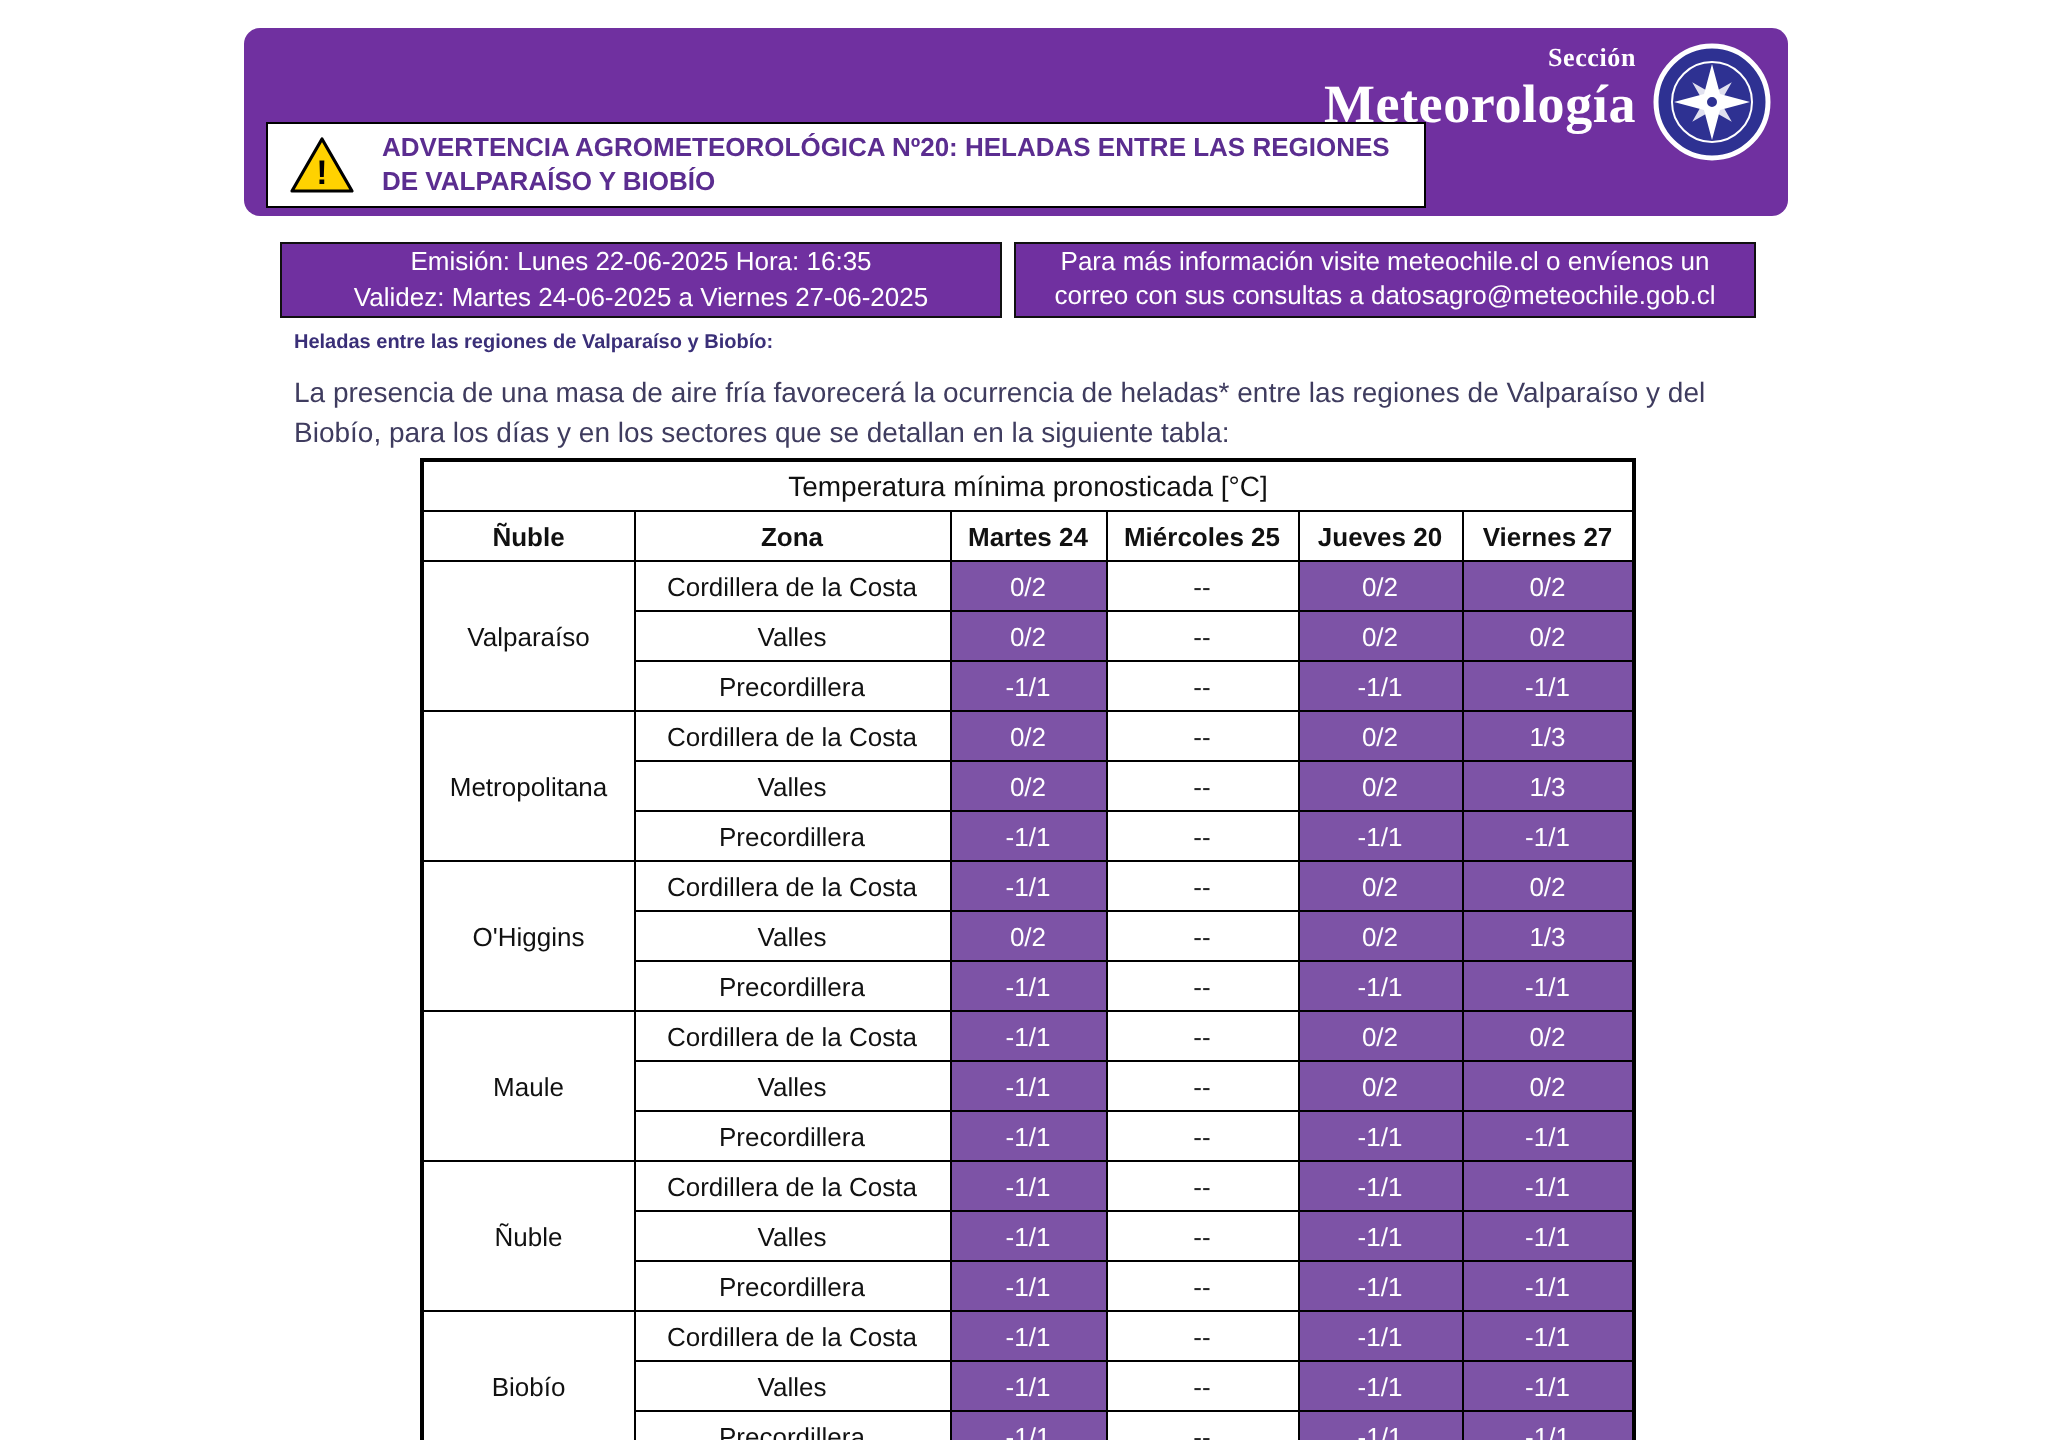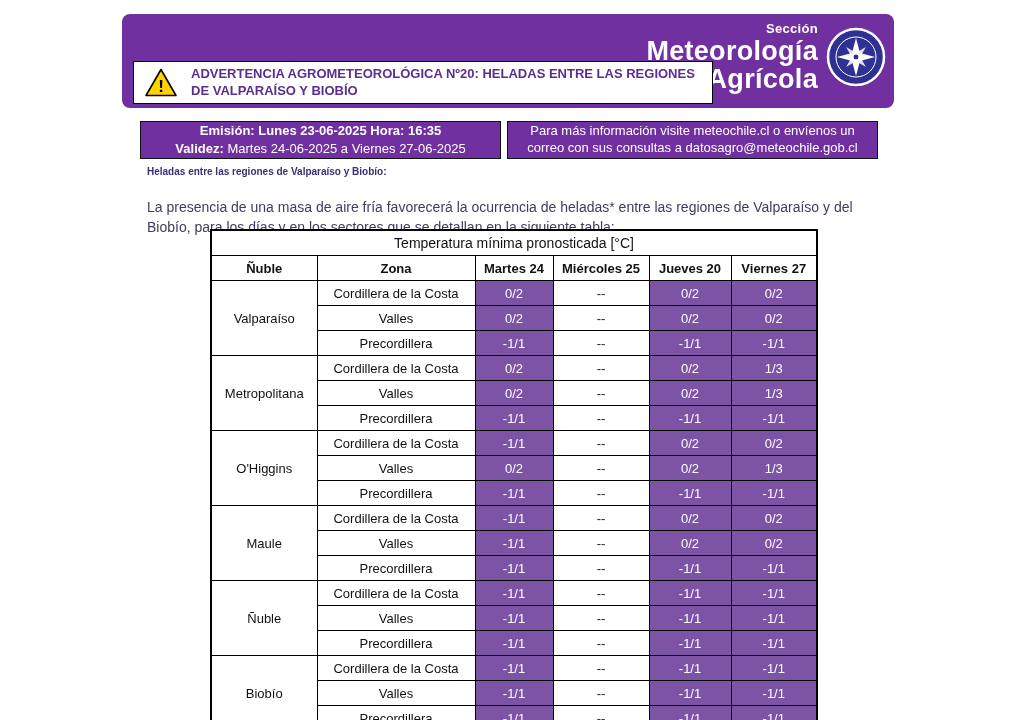--- a/index.html
+++ b/index.html
@@ -7,21 +7,21 @@
     width: 1024px; height: 720px;
     background: #ffffff;
     font-family: "Liberation Sans", "DejaVu Sans", sans-serif;
   }
   .page { position: relative; width: 1024px; height: 720px; background: #fff; overflow: hidden; }
 
   .banner {
     position: absolute; left: 122px; top: 14px; width: 772px; height: 94px;
     background: var(--accent, #7030a0); border-radius: 8px;
   }
-  .banner-right { position: absolute; right: 8px; top: 7px; display: flex; align-items: center; gap: 8px; }
+  .banner-right { position: absolute; right: 8px; top: 7px; display: flex; align-items: flex-start; gap: 8px; font-family: Liberation Serif, serif; }
   .brand { text-align: right; color: #ffffff; }
   .brand-section { font-size: 13px; font-weight: bold; letter-spacing: .3px; margin-bottom: 1px; }
   .brand-title { font-size: 27px; font-weight: bold; line-height: 1.04; letter-spacing: .3px; margin-left: 28px; }
   .logo { display: block; }
 
   .warning-box {
     position: absolute; left: 133px; top: 61px; width: 580px; height: 43px;
     background: #fff; border: 1px solid #000;
     display: flex; align-items: center; gap: 13px; padding: 0 10px; box-sizing: border-box;
   }
@@ -33,28 +33,28 @@
   }
   .emission-box {
     left: 140px; top: 121px; width: 361px; height: 38px;
     display: flex; flex-direction: column; justify-content: center;
     text-align: center; line-height: 1.35;
   }
   .info-box {
     left: 507px; top: 121px; width: 371px; height: 38px;
     display: flex; align-items: center; padding: 2px 9px; line-height: 1.3; text-align: center;
   }
-  .bold { font-weight: bold; }
+  .bold { font-weight: normal; }
 
   .doc-heading {
     position: absolute; left: 147px; top: 166px;
     font-size: 10px; font-weight: bold; color: var(--heading-text, #3a2f78);
   }
   .doc-paragraph {
-    position: absolute; left: 147px; top: 198px; width: 752px;
+    position: absolute; left: 147px; top: 187px; width: 752px;
     font-size: 14px; line-height: 1.4; color: var(--body-text, #3f3c5f);
   }
 
   .forecast-table {
     position: absolute; left: 210px; top: 229px;
     border-collapse: collapse; font-size: 13px; color: #111;
     background: #fff; border: 2px solid #000;
   }
   .forecast-table td, .forecast-table th {
     border: 1px solid #000; padding: 0 4px; height: 24px;
@@ -70,21 +70,20 @@
 </head>
 <body>
 
 <div class="page">
 
   <div class="banner">
     <div class="banner-right">
       <div class="brand">
         <div class="brand-section">Sección</div>
         <div class="brand-title">Meteorología</div>
-        <div class="brand-title">Agrícola</div>
       </div>
       <svg class="logo" width="60" height="60" viewBox="0 0 60 60" aria-hidden="true">
         <circle cx="30" cy="30" r="28" fill="#2e3192" stroke="#ffffff" stroke-width="2.5"></circle>
         <circle cx="30" cy="30" r="20" fill="none" stroke="#ffffff" stroke-width="1"></circle>
         <polygon points="30,11 34,26 49,30 34,34 30,49 26,34 11,30 26,26" fill="#ffffff"></polygon>
         <polygon points="30,16 33,27 44,30 33,33 30,44 27,33 16,30 27,27" transform="rotate(45 30 30)" fill="#ffffff" opacity="0.85"></polygon>
         <circle cx="30" cy="30" r="3" fill="#2e3192" stroke="#ffffff" stroke-width="1"></circle>
       </svg>
     </div>
   </div>
@@ -96,21 +95,21 @@
     </svg>
     <div class="warning-text">
       <div>ADVERTENCIA AGROMETEOROLÓGICA Nº20: HELADAS ENTRE LAS REGIONES</div>
       <div>DE VALPARAÍSO Y BIOBÍO</div>
     </div>
   </div>
 
   <div class="pbox emission-box">
     <div>
       <span class="bold">Emisión:</span>
-      <span class="bold">Lunes 23-06-2025</span>
+      <span class="bold">Lunes 22-06-2025</span>
       <span class="bold">Hora:</span>
       <span class="bold">16:35</span>
     </div>
     <div>
       <span class="bold">Validez:</span>
       <span>Martes 24-06-2025 a Viernes 27-06-2025</span>
     </div>
   </div>
 
   <div class="pbox info-box">

